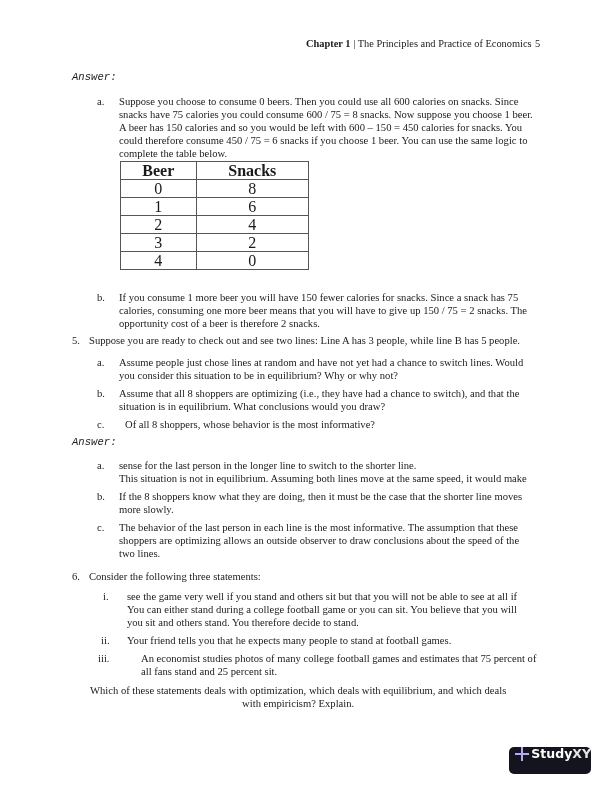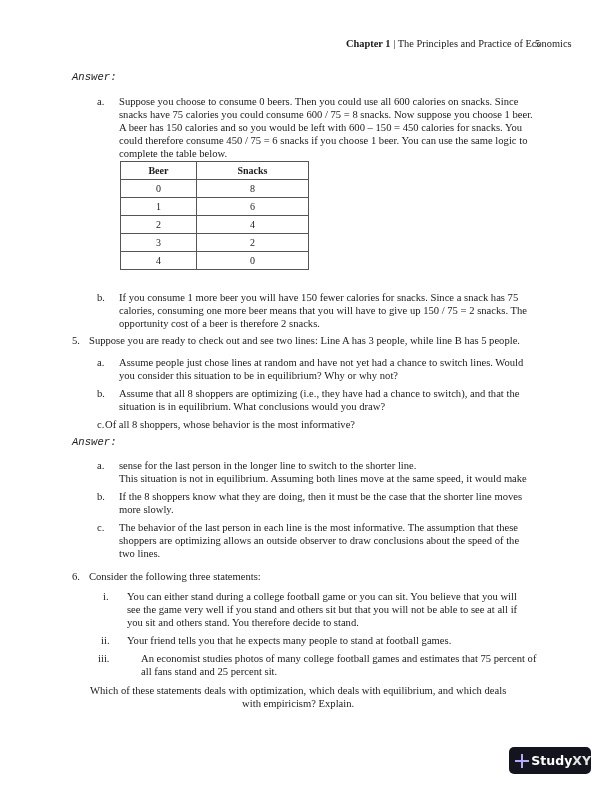--- a/index.html
+++ b/index.html
@@ -7,42 +7,42 @@
       width: 612px; height: 792px; position: relative; overflow: hidden;
       font-family: "Liberation Serif", "DejaVu Serif", serif;
       color: #1a1a1a;
       font-size: 10.6px;
       line-height: 13.1px;
     }
     .header {
       position: absolute; top: 37px; left: 306px; width: 270px;
       font-size: 10.4px; white-space: nowrap;
     }
-    .header .chap { font-weight: bold; margin-left: 40px; }
+    .header .chap { font-weight: bold; }
     .header .pnum { position: absolute; left: 229px; top: 0; }
     .abs { position: absolute; font-family: Liberation Mono, monospace; }
     .label-italic { font-style: italic; }
     .item { position: absolute; }
     .item .mk { position: absolute; left: 0; top: 0; }
     .item .tx { position: absolute; top: 0; white-space: nowrap; }
     .line { display: block; white-space: nowrap; }
     table.bs {
       position: absolute; left: 120px; top: 161px;
       border-collapse: collapse; width: 189px;
-      font-size: 10px;
+      font-size: 16px;
     }
     table.bs th, table.bs td {
       border: 1px solid #555;
       text-align: center; height: 17px; padding: 0;
     }
     table.bs th { font-weight: bold; height: 17px; }
     .badge {
       position: absolute; left: 509px; top: 747px; width: 82px; height: 27px;
       background: #14141f; border-radius: 5px;
-      display: flex; align-items: center;
+      display: flex; 
       font-family: "DejaVu Sans", "Liberation Sans", sans-serif;
       font-weight: bold; font-size: 12.5px; color: #ffffff;
     }
     .badge .plus {
       position: relative; width: 14px; height: 14px; margin-left: 6px; margin-right: 4px;
     }
     .badge .plus::before, .badge .plus::after {
       content: ""; position: absolute; background: #b9a8f5;
     }
     .badge .plus::before { left: 6px; top: 0; width: 2px; height: 14px; }
@@ -128,21 +128,21 @@
 <div class="item" style="left:97px; top:387px;">
   <span class="mk">b.</span>
   <div class="tx" style="left:22px;">
     <span class="line">Assume that all 8 shoppers are optimizing (i.e., they have had a chance to switch), and that the</span>
     <span class="line">situation is in equilibrium. What conclusions would you draw?</span>
   </div>
 </div>
 
 <div class="item" style="left:97px; top:418px;">
   <span class="mk">c.</span>
-  <div class="tx" style="left:8px;text-align:center;">
+  <div class="tx" style="left:28px;text-align:center;">
     <span class="line">Of all 8 shoppers, whose behavior is the most informative?</span>
   </div>
 </div>
 
 <div class="abs label-italic" style="left:72px; top:436px;">Answer:</div>
 
 <div class="item" style="left:97px; top:459px;">
   <span class="mk">a.</span>
   <div class="tx" style="left:22px;">
     <span class="line">sense for the last person in the longer line to switch to the shorter line.</span>
@@ -170,22 +170,22 @@
 <div class="item" style="left:72px; top:570px;">
   <span class="mk">6.</span>
   <div class="tx" style="left:17px;">
     <span class="line">Consider the following three statements:</span>
   </div>
 </div>
 
 <div class="item" style="left:101px; top:590px;">
   <span class="mk" style="left:2px;">i.</span>
   <div class="tx" style="left:26px;">
+    <span class="line">see the game very well if you stand and others sit but that you will not be able to see at all if</span>
     <span class="line">You can either stand during a college football game or you can sit. You believe that you will</span>
-    <span class="line">see the game very well if you stand and others sit but that you will not be able to see at all if</span>
     <span class="line">you sit and others stand. You therefore decide to stand.</span>
   </div>
 </div>
 
 <div class="item" style="left:101px; top:634px;">
   <span class="mk" style="left:0px;">ii.</span>
   <div class="tx" style="left:26px;">
     <span class="line">Your friend tells you that he expects many people to stand at football games.</span>
   </div>
 </div>

